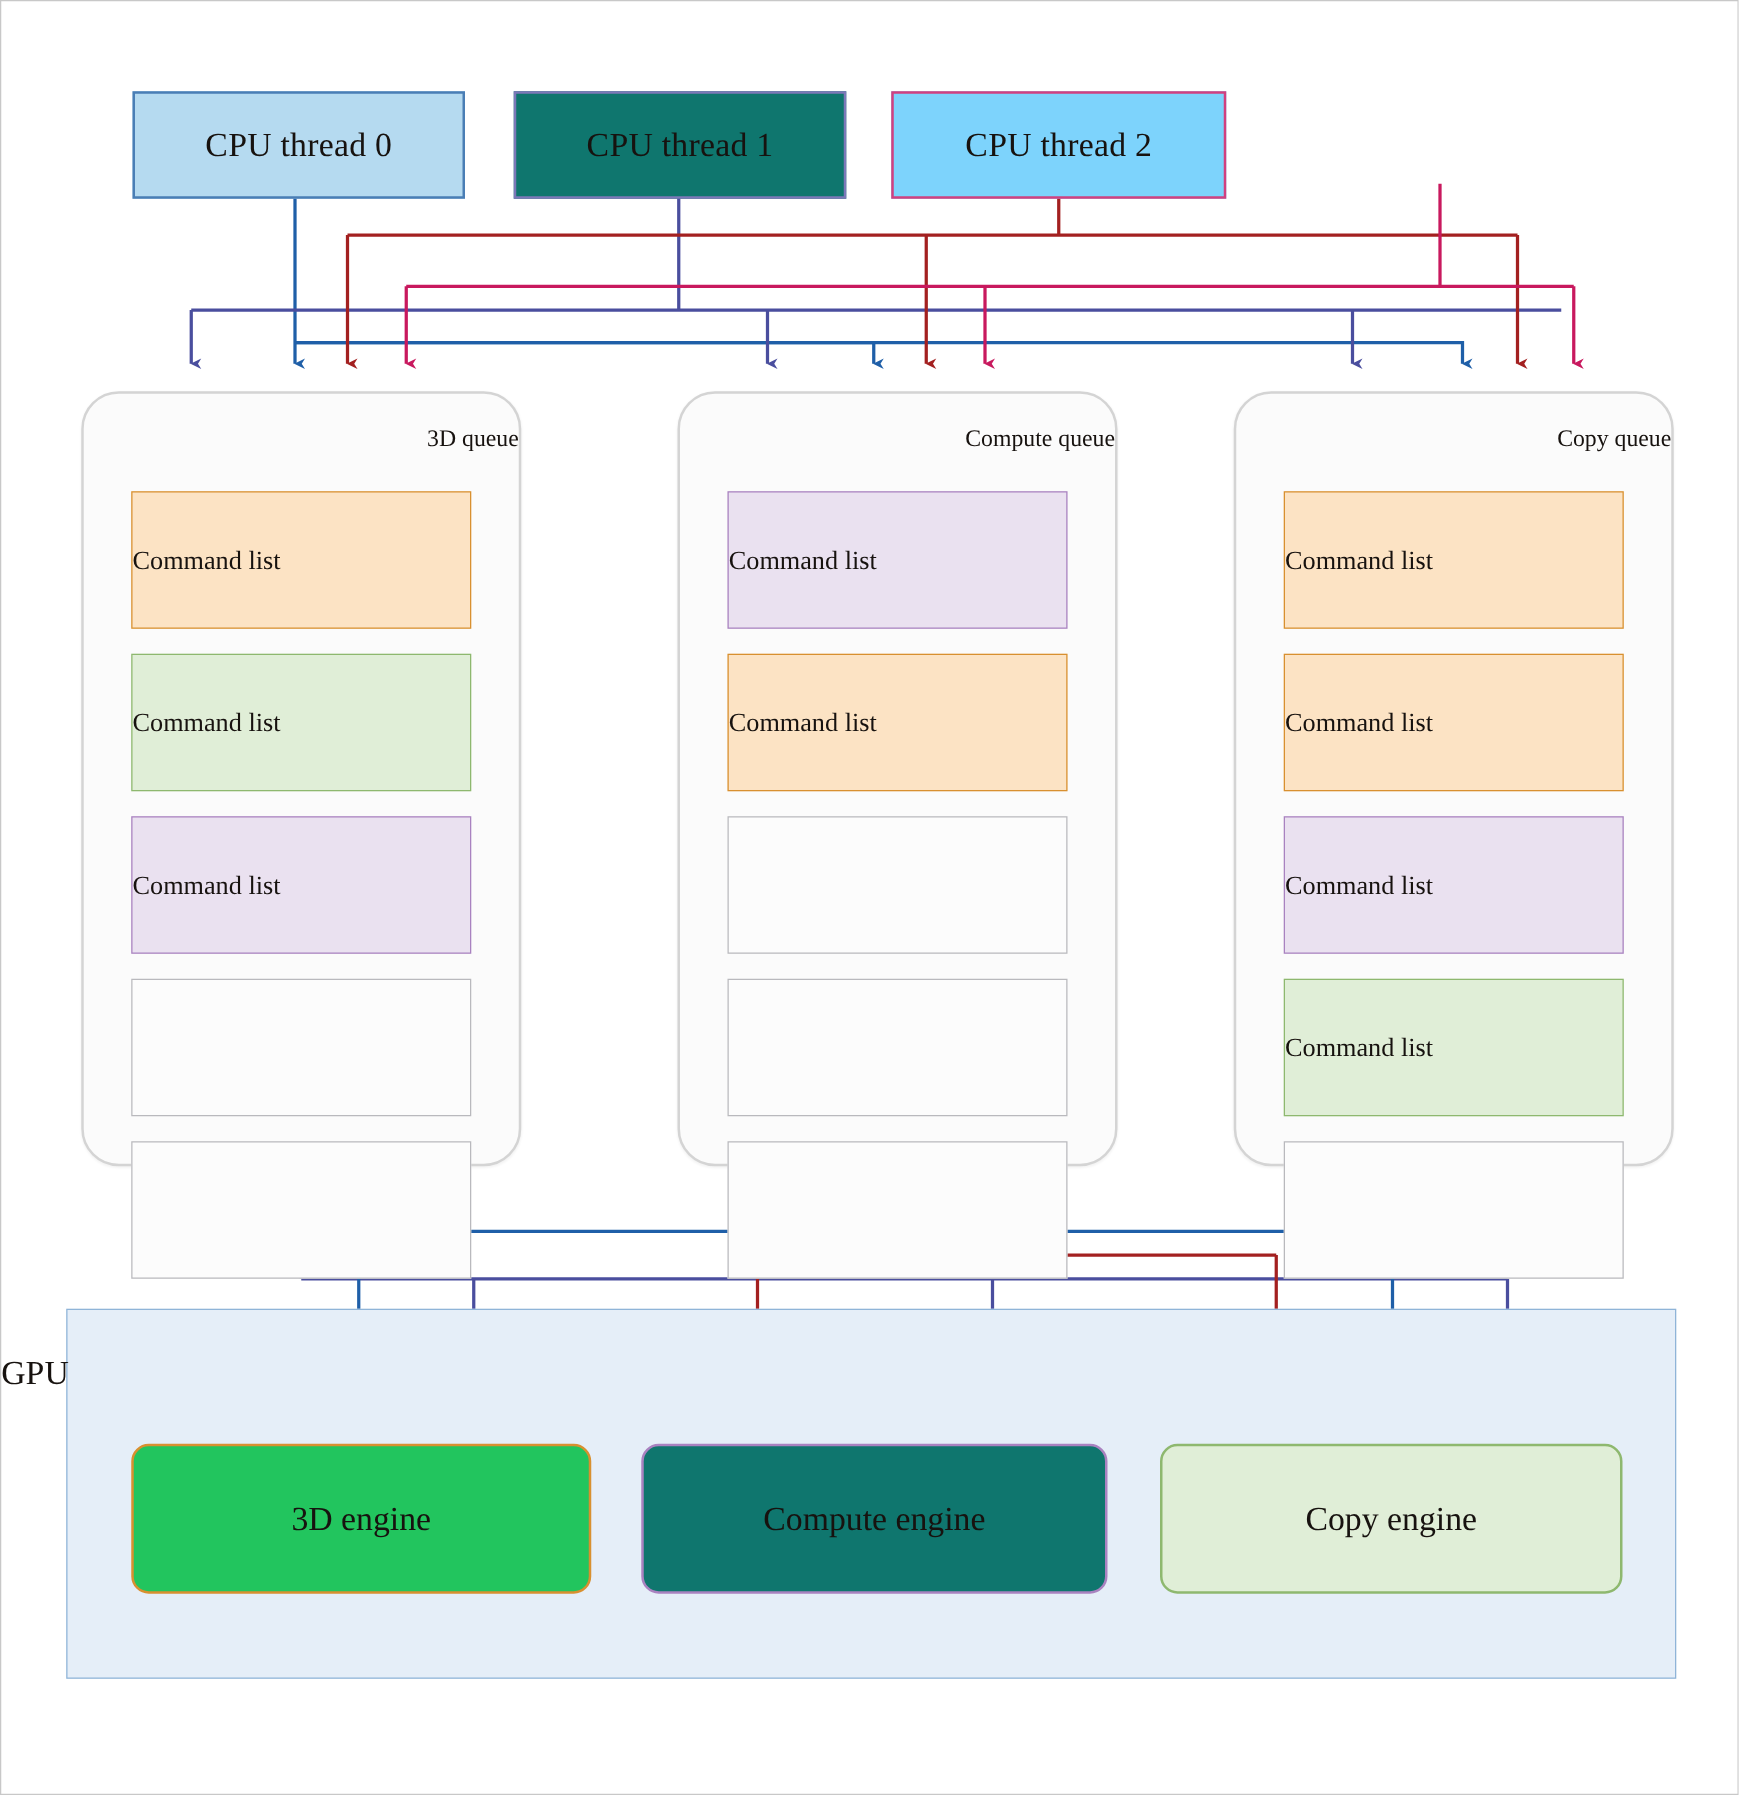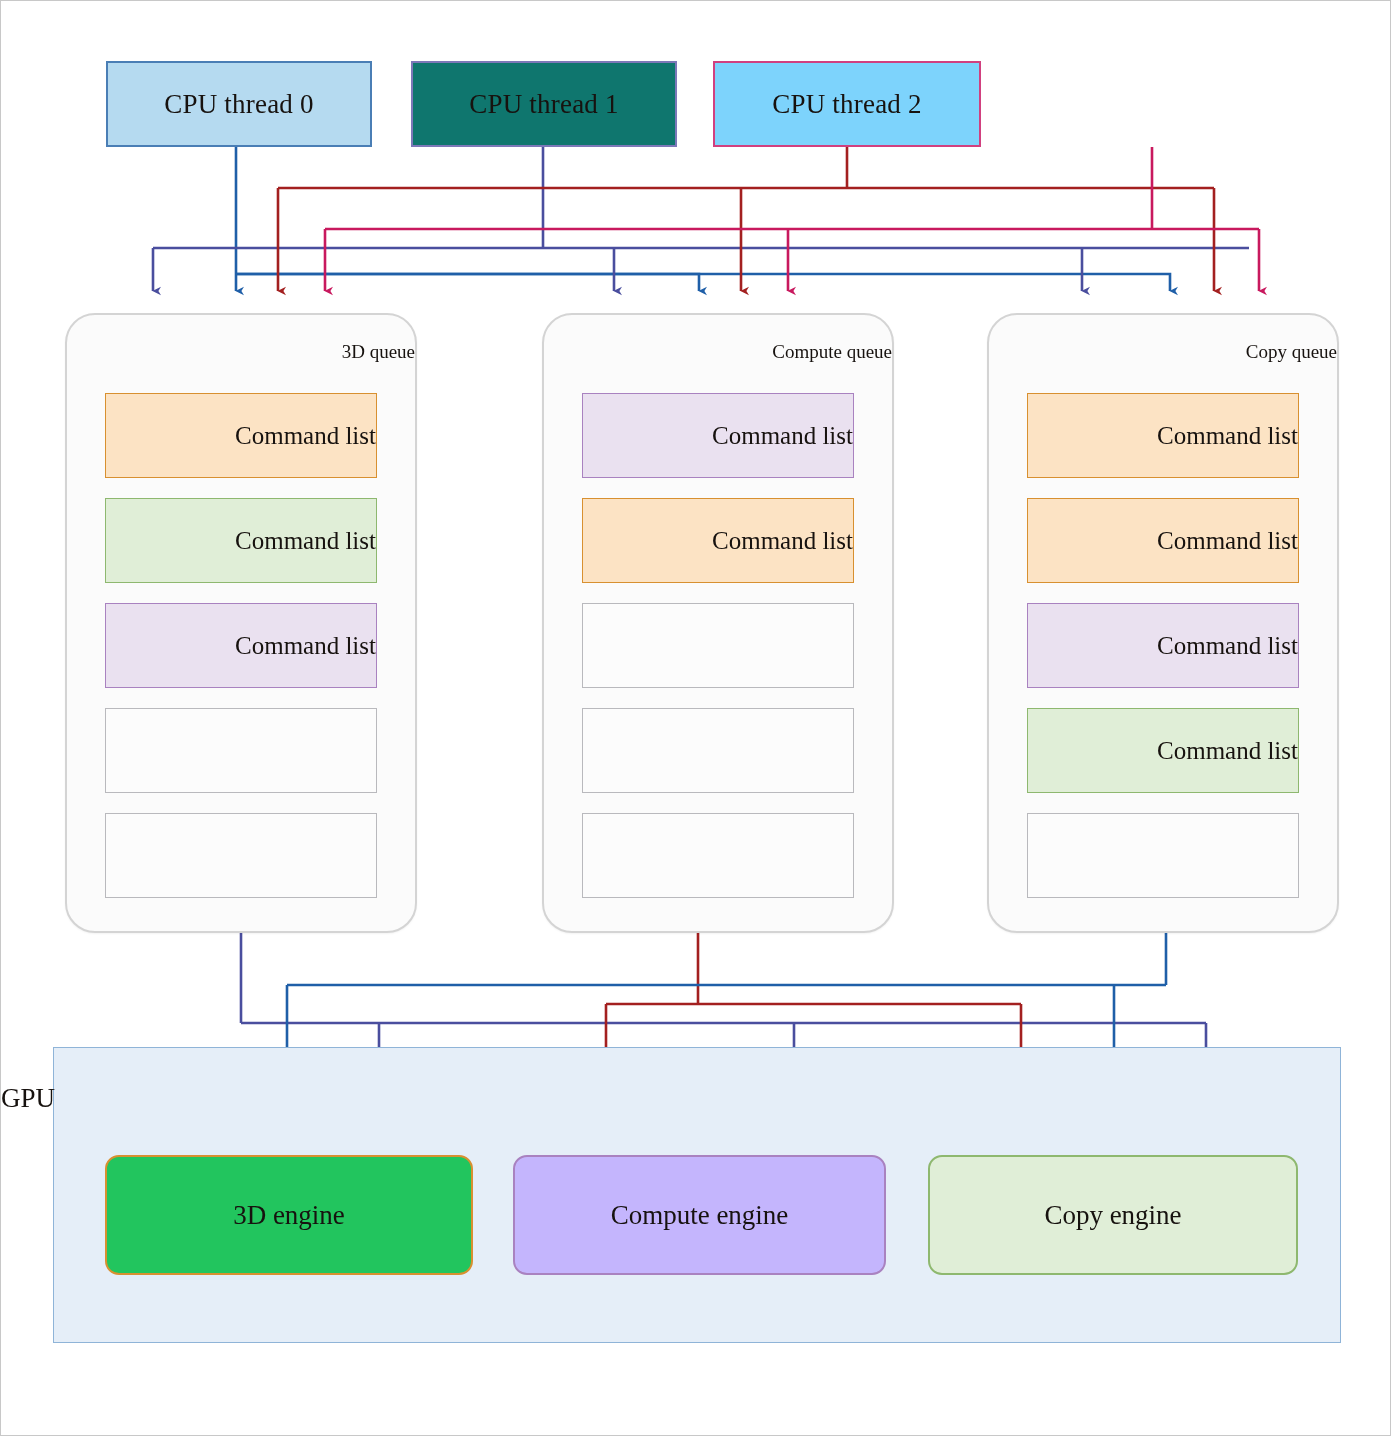--- a/index.html
+++ b/index.html
@@ -37,20 +37,21 @@
     color: #17120f;
   }
 
   
   .cpu-box {
     height: 86px;
     border-width: 2px;
     border-style: solid;
     font-size: 27px;
     letter-spacing: 0.2px;
+    margin-top: 12px;
   }
   .cpu0 { left: 105px; top: 60px;  width: 266px; background: #b5daf0; border-color: #4a7eb5; }
   .cpu1 { left: 410px; top: 60px;  width: 266px; background: #0f766e; border-color: #7c78b8; }
   .cpu2 { left: 712px; top: 60px;  width: 268px; background: #7dd3fc; border-color: #d1407f; }
   .cpu3 { left: 1018px; top: 60px; width: 265px; background: #f0795e; border-color: #d05238; }
 
   
   .queue {
     position: absolute;
     box-sizing: border-box;
@@ -77,27 +78,27 @@
     position: absolute;
     left: 38px;
     right: 38px;
     top: 78px;
     display: flex;
     flex-direction: column;
     gap: 20px;
   }
   .slot {
     box-sizing: border-box;
-    height: 85px;
+    height: 110px;
     border: 1.6px solid #b9b9bd;
     background: #fcfcfc;
     display: flex;
     align-items: center;
-    justify-content: flex-end;
-    font-size: 25px;
+    justify-content: flex-start;
+    font-size: 21px;
     color: #17120f;
   }
   .slot.orange { background: #fce3c4; border-color: #d89030; }
   .slot.green  { background: #e0eed7; border-color: #8eb86f; }
   .slot.purple { background: #eae1f0; border-color: #a982c0; }
   .slot.empty  { background: #fcfcfc; border-color: #b9b9bd; }
 
   
   .gpu-panel {
     position: absolute;
@@ -129,21 +130,21 @@
     display: flex;
     align-items: center;
     justify-content: center;
   }
   .eng3d {
     left: 104px; top: 1154px; width: 368px;
     background: #22c55e; border-color: #d89030;
   }
   .engcompute {
     left: 512px; top: 1154px; width: 373px;
-    background: #c4b5fd; border-color: #a982c0;
+    background: #0f766e; border-color: #a982c0;
   }
   .engcopy {
     left: 927px; top: 1154px; width: 370px;
     background: #e0eed7; border-color: #8eb86f;
   }
 </style>
 </head>
 <body>
 
 <div id="canvas">

